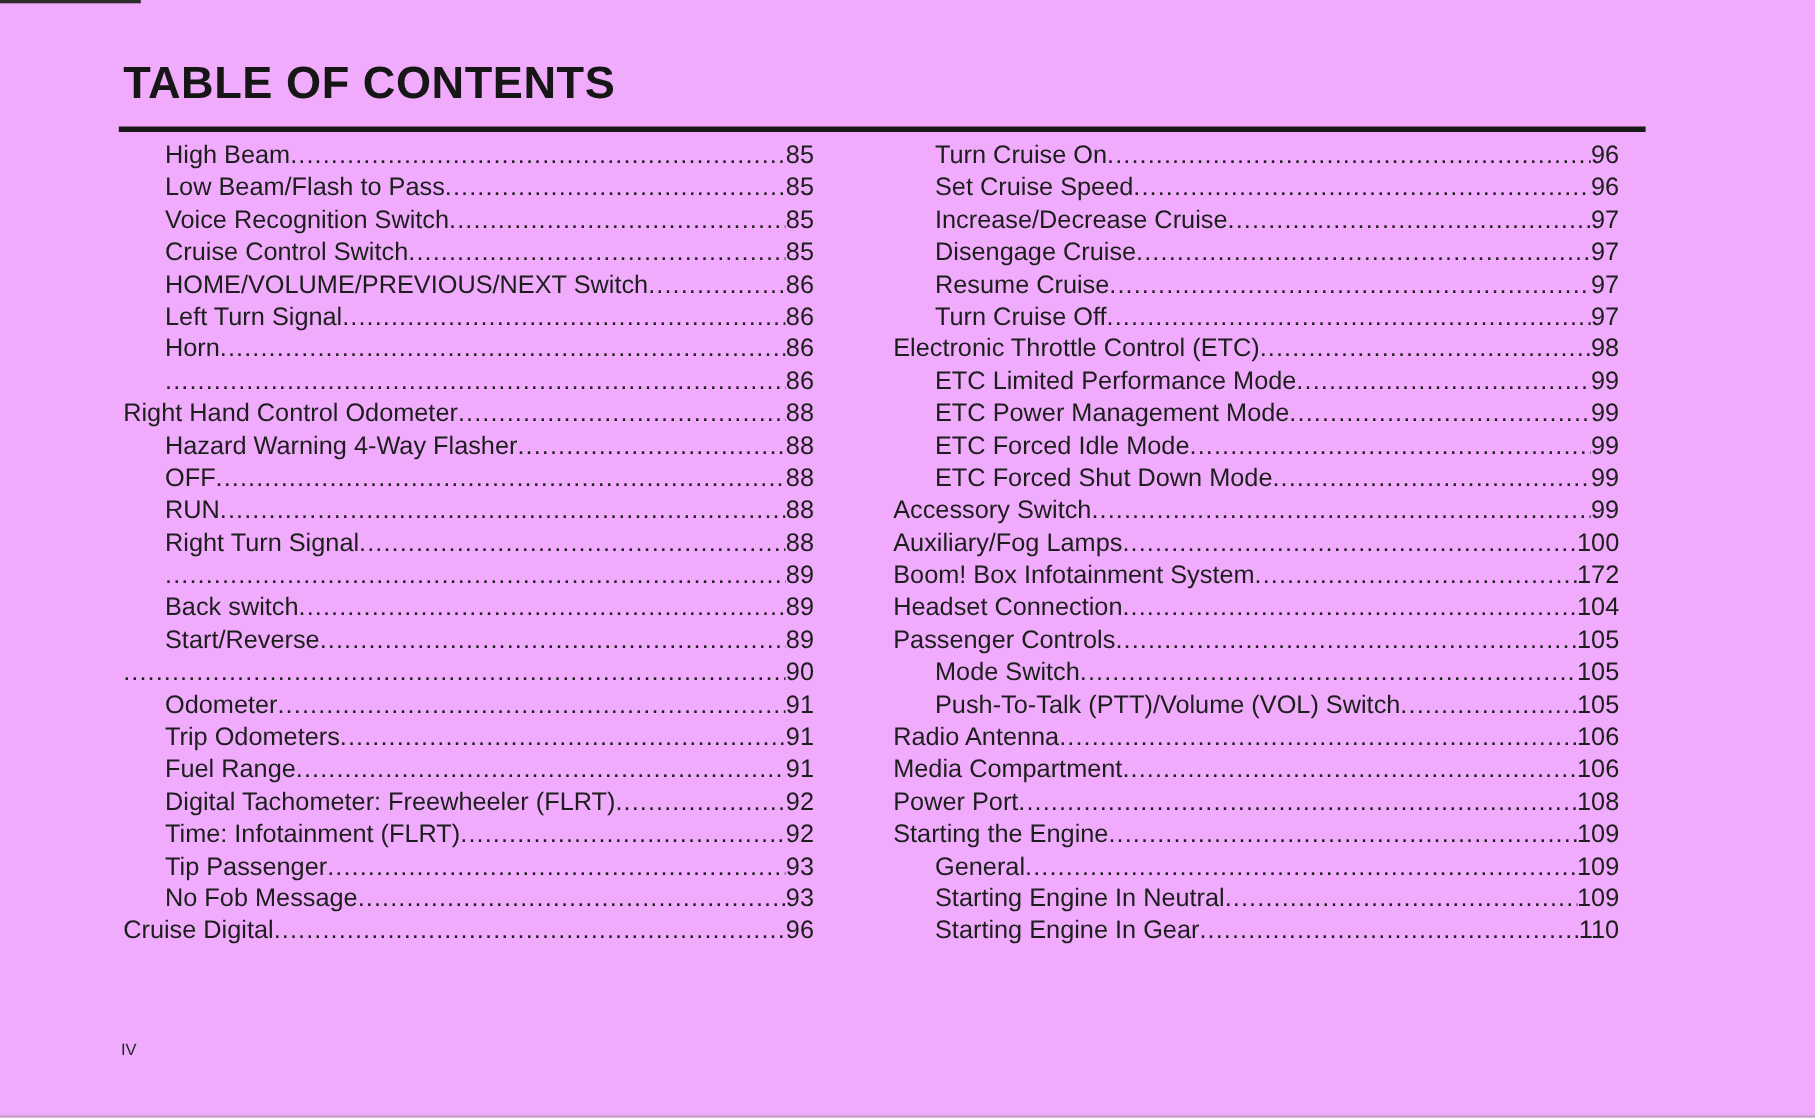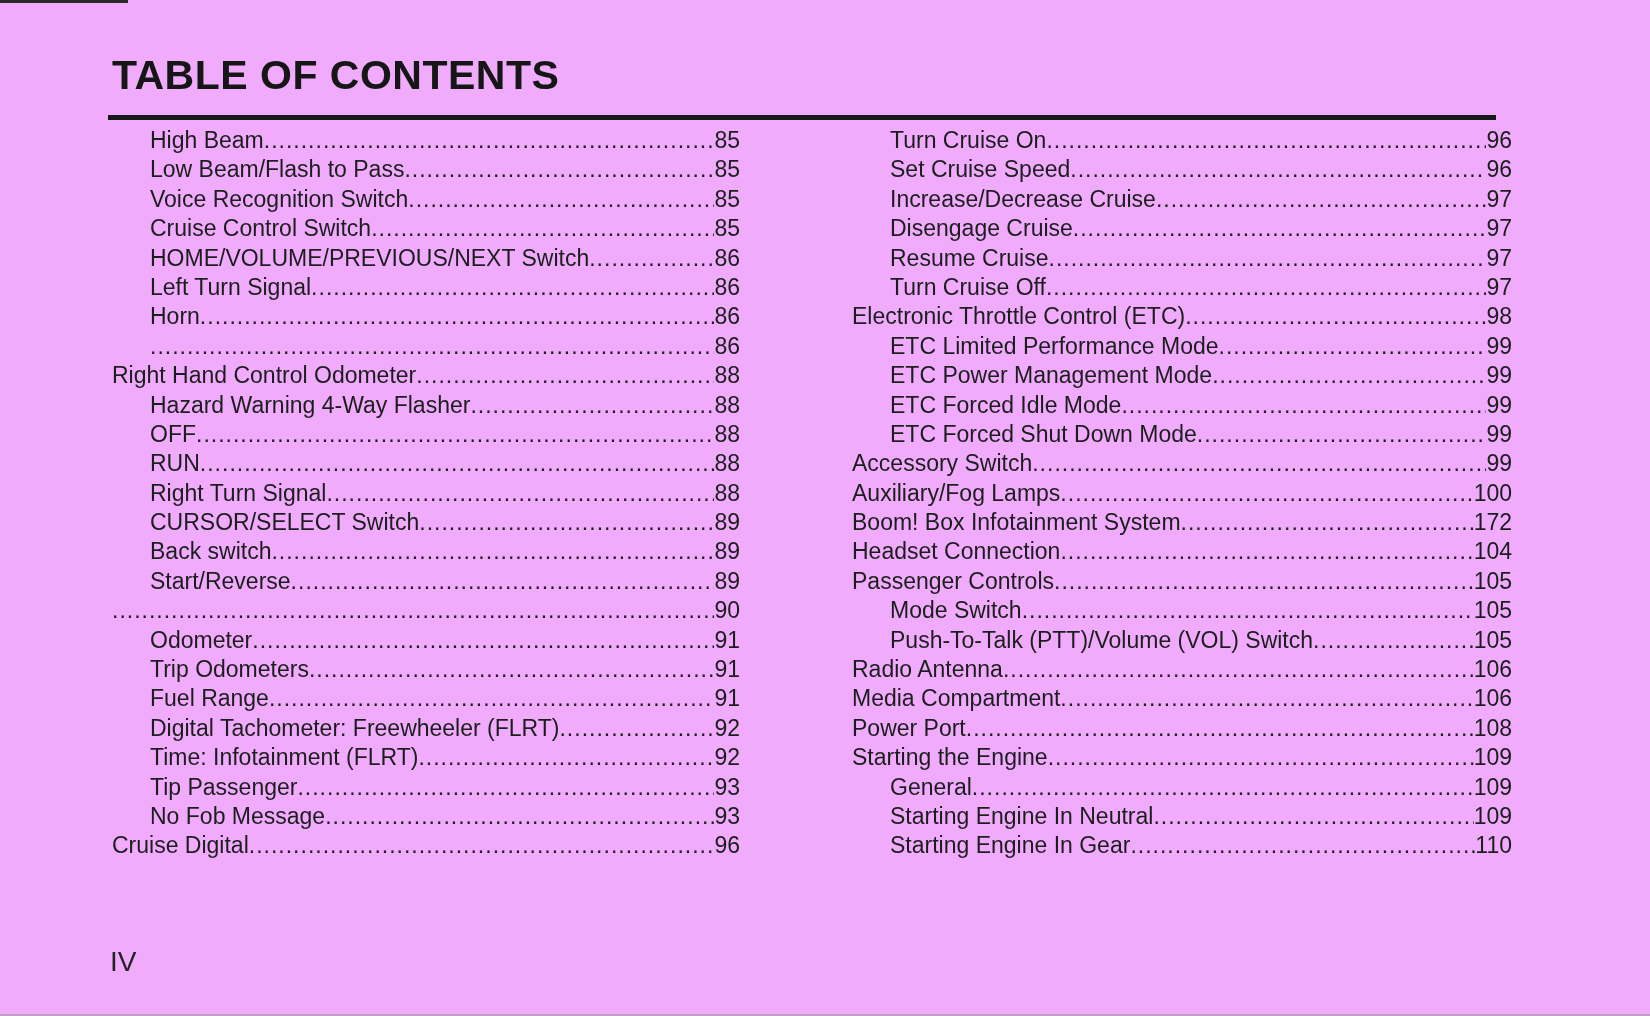--- a/index.html
+++ b/index.html
@@ -40,21 +40,21 @@
     position: absolute;
     left: 108px; top: 115px;
     width: 1388px; height: 5px;
     background: #191919;
   }
   .toc-columns {
     position: absolute;
     left: 112px; top: 126px;
     width: 1384px;
     display: flex;
-    gap: 112px;
+    gap: 72px;
   }
   .toc-column { display: block; }
   .toc-column.left  { width: 628px; }
   .toc-column.right { width: 660px; }
   .toc-row {
     display: flex;
     align-items: baseline;
     font-size: 23px;
     line-height: 29.4px;
     height: 29.4px;
@@ -72,21 +72,21 @@
     letter-spacing: 1px;
     min-width: 12px;
   }
   .toc-row .pg {
     flex: 0 0 auto;
     white-space: nowrap;
   }
   .page-footer {
     position: absolute;
     left: 110px; top: 946px;
-    font-size: 28px;
+    font-size: 15px;
     color: #242424;
   }
 </style>
 </head>
 <body>
 
 <div class="page">
   <div class="scan-edge-top"></div>
 
   <div class="page-title">TABLE OF CONTENTS</div>
@@ -153,21 +153,20 @@
           <span class="label">RUN</span>
           <span class="dots">........................................................................................................................................................................................................</span>
           <span class="pg">88</span>
         </div>
         <div class="toc-row lvl2">
           <span class="label">Right Turn Signal</span>
           <span class="dots">........................................................................................................................................................................................................</span>
           <span class="pg">88</span>
         </div>
         <div class="toc-row lvl2">
-          <span class="label">CURSOR/SELECT Switch</span>
           <span class="dots">........................................................................................................................................................................................................</span>
           <span class="pg">89</span>
         </div>
         <div class="toc-row lvl2">
           <span class="label">Back switch</span>
           <span class="dots">........................................................................................................................................................................................................</span>
           <span class="pg">89</span>
         </div>
         <div class="toc-row lvl2">
           <span class="label">Start/Reverse</span>

